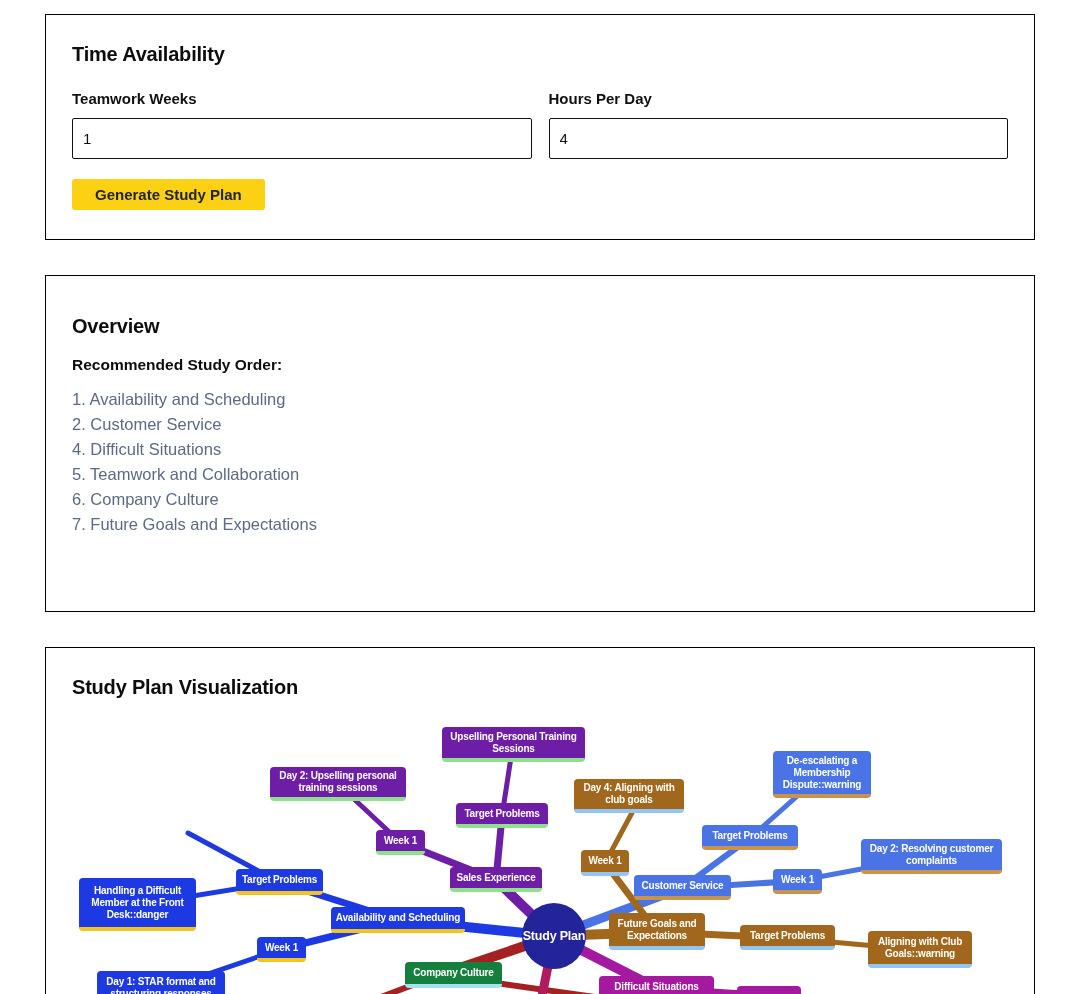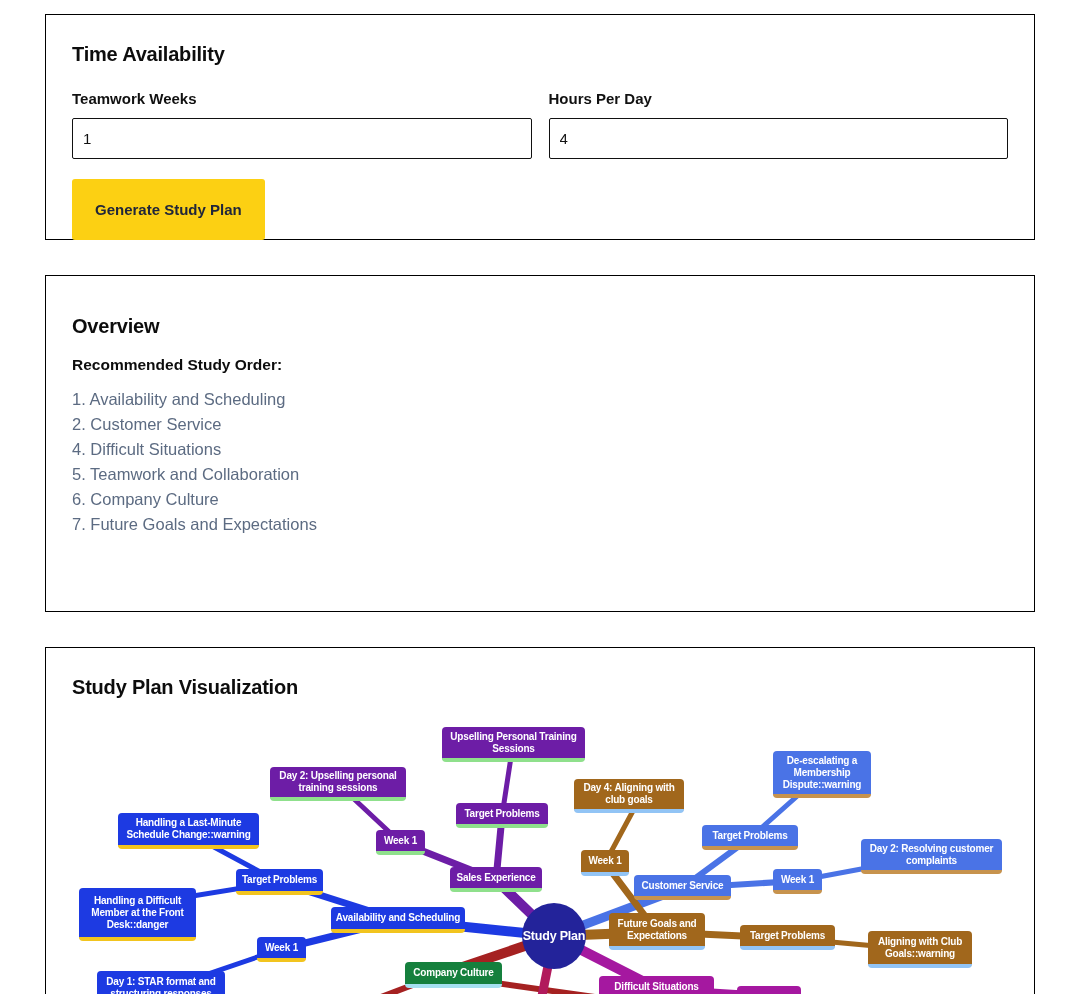--- a/index.html
+++ b/index.html
@@ -18,21 +18,21 @@
 
   
   .fields{display:grid;grid-template-columns:1fr 1fr;column-gap:17px;margin-top:24px;}
   .field label{display:block;font-size:15px;font-weight:700;color:#111;margin-bottom:11px;}
   .field input{
     width:100%;height:41px;box-sizing:border-box;border:1.5px solid #111;border-radius:2px;
     font-size:15px;padding:0 10px;color:#111;font-family:inherit;background:#fff;
   }
   .generate-btn{
     margin-top:20px;border:none;border-radius:3px;background:#fcd013;color:#20263a;
-    font-family:inherit;font-size:15px;font-weight:700;padding:22px 23px;cursor:pointer;
+    font-family:inherit;font-size:15px;font-weight:700;padding:7px 23px;cursor:pointer;
   }
 
   
   .muted{color:#5c6b82;}
   .total-time{margin:20px 0 0;font-size:16.5px;}
   .order-heading{margin:18px 0 0;font-size:15.5px;font-weight:700;color:#0d0d0d;}
   .order-list{margin-top:13px;font-size:16.5px;color:#5c6b82;}
   .order-item{height:25px;line-height:25px;}
 
   
@@ -108,33 +108,32 @@
           <line x1="508" y1="288" x2="393" y2="327" stroke="#a52121" stroke-width="10" stroke-linecap="round"></line>
           <line x1="393" y1="327" x2="285" y2="368" stroke="#a52121" stroke-width="6" stroke-linecap="round"></line>
           <line x1="393" y1="327" x2="570" y2="352" stroke="#a52121" stroke-width="6" stroke-linecap="round"></line>
           <line x1="508" y1="288" x2="610" y2="340" stroke="#a518a0" stroke-width="10" stroke-linecap="round"></line>
           <line x1="610" y1="340" x2="723" y2="347" stroke="#a518a0" stroke-width="6" stroke-linecap="round"></line>
           <line x1="508" y1="288" x2="490" y2="378" stroke="#b11a5c" stroke-width="9" stroke-linecap="round"></line>
         </svg>
         <div class="mnode center" style="left: 476px; top: 255px; width: 64px; height: 66px; background: rgb(35, 35, 154);">Study Plan</div>
         <div class="mnode" style="left: 396px; top: 79px; width: 143px; height: 35px; background: rgb(109, 29, 166); border-bottom: 4px solid rgb(143, 224, 140);">Upselling Personal Training Sessions</div>
         <div class="mnode" style="left: 224px; top: 119px; width: 136px; height: 34px; background: rgb(109, 29, 166); border-bottom: 4px solid rgb(143, 224, 140);">Day 2: Upselling personal training sessions</div>
-        <div class="mnode" style="left: 72px; top: 165px; width: 141px; height: 36px; background: rgb(29, 58, 226); border-bottom: 4px solid rgb(242, 196, 30);">Handling a Last-Minute Schedule Change::warning</div>
         <div class="mnode nowrap" style="left: 410px; top: 155px; width: 92px; height: 25px; background: rgb(109, 29, 166); border-bottom: 4px solid rgb(143, 224, 140);">Target Problems</div>
         <div class="mnode" style="left: 528px; top: 131px; width: 110px; height: 34px; background: rgb(161, 103, 28); border-bottom: 4px solid rgb(146, 196, 245);">Day 4: Aligning with club goals</div>
         <div class="mnode" style="left: 727px; top: 103px; width: 98px; height: 47px; background: rgb(74, 115, 230); border-bottom: 4px solid rgb(199, 147, 77);">De-escalating a Membership Dispute::warning</div>
         <div class="mnode nowrap" style="left: 330px; top: 182px; width: 49px; height: 25px; background: rgb(109, 29, 166); border-bottom: 4px solid rgb(143, 224, 140);">Week 1</div>
         <div class="mnode nowrap" style="left: 656px; top: 177px; width: 96px; height: 25px; background: rgb(74, 115, 230); border-bottom: 4px solid rgb(199, 147, 77);">Target Problems</div>
         <div class="mnode nowrap" style="left: 535px; top: 202px; width: 48px; height: 26px; background: rgb(161, 103, 28); border-bottom: 4px solid rgb(146, 196, 245);">Week 1</div>
         <div class="mnode" style="left: 815px; top: 191px; width: 141px; height: 35px; background: rgb(74, 115, 230); border-bottom: 4px solid rgb(199, 147, 77);">Day 2: Resolving customer complaints</div>
         <div class="mnode nowrap" style="left: 404px; top: 219px; width: 92px; height: 25px; background: rgb(109, 29, 166); border-bottom: 4px solid rgb(143, 224, 140);">Sales Experience</div>
         <div class="mnode nowrap" style="left: 588px; top: 227px; width: 97px; height: 25px; background: rgb(74, 115, 230); border-bottom: 4px solid rgb(199, 147, 77);">Customer Service</div>
         <div class="mnode nowrap" style="left: 727px; top: 221px; width: 49px; height: 25px; background: rgb(74, 115, 230); border-bottom: 4px solid rgb(199, 147, 77);">Week 1</div>
         <div class="mnode nowrap" style="left: 190px; top: 221px; width: 87px; height: 26px; background: rgb(29, 58, 226); border-bottom: 4px solid rgb(242, 196, 30);">Target Problems</div>
-        <div class="mnode" style="left: 33px; top: 240px; width: 117px; height: 53px; background: rgb(29, 58, 226); border-bottom: 4px solid rgb(242, 196, 30);">Handling a Difficult Member at the Front Desk::danger</div>
+        <div class="mnode" style="left: 33px; top: 230px; width: 117px; height: 53px; background: rgb(29, 58, 226); border-bottom: 4px solid rgb(242, 196, 30);">Handling a Difficult Member at the Front Desk::danger</div>
         <div class="mnode nowrap" style="left: 285px; top: 259px; width: 134px; height: 26px; background: rgb(29, 58, 226); border-bottom: 4px solid rgb(242, 196, 30);">Availability and Scheduling</div>
         <div class="mnode" style="left: 563px; top: 265px; width: 96px; height: 37px; background: rgb(161, 103, 28); border-bottom: 4px solid rgb(146, 196, 245);">Future Goals and Expectations</div>
         <div class="mnode nowrap" style="left: 694px; top: 277px; width: 95px; height: 25px; background: rgb(161, 103, 28); border-bottom: 4px solid rgb(146, 196, 245);">Target Problems</div>
         <div class="mnode" style="left: 822px; top: 283px; width: 104px; height: 37px; background: rgb(161, 103, 28); border-bottom: 4px solid rgb(146, 196, 245);">Aligning with Club Goals::warning</div>
         <div class="mnode nowrap" style="left: 211px; top: 289px; width: 49px; height: 25px; background: rgb(29, 58, 226); border-bottom: 4px solid rgb(242, 196, 30);">Week 1</div>
         <div class="mnode nowrap" style="left: 345px; top: 314px; width: 97px; height: 26px; background: #15803d; border-bottom: 4px solid rgb(165, 224, 240); margin-left: 14px;">Company Culture</div>
         <div class="mnode" style="left: 51px; top: 323px; width: 128px; height: 38px; background: rgb(29, 58, 226); border-bottom: 4px solid rgb(242, 196, 30);">Day 1: STAR format and structuring responses</div>
         <div class="mnode nowrap" style="left: 553px; top: 328px; width: 115px; height: 26px; background: rgb(165, 24, 160); border-bottom: 4px solid rgb(232, 199, 240);">Difficult Situations</div>
         <div class="mnode" style="left: 691px; top: 338px; width: 64px; height: 18px; background: rgb(165, 24, 160); border-bottom: 4px solid rgb(232, 199, 240);"></div>
       </div>

